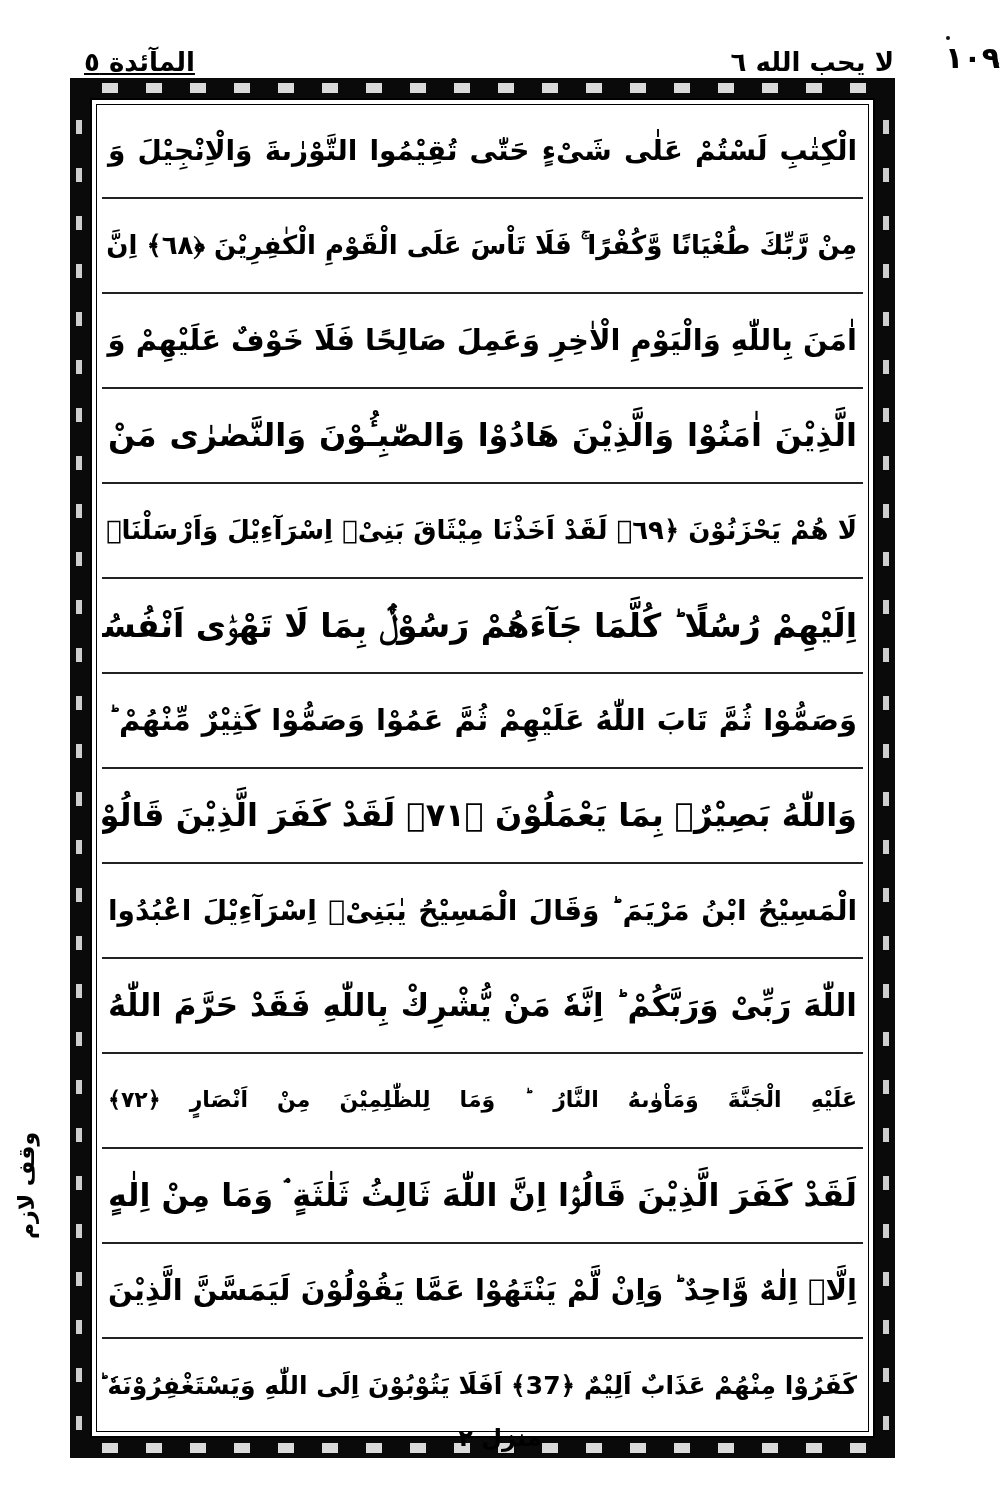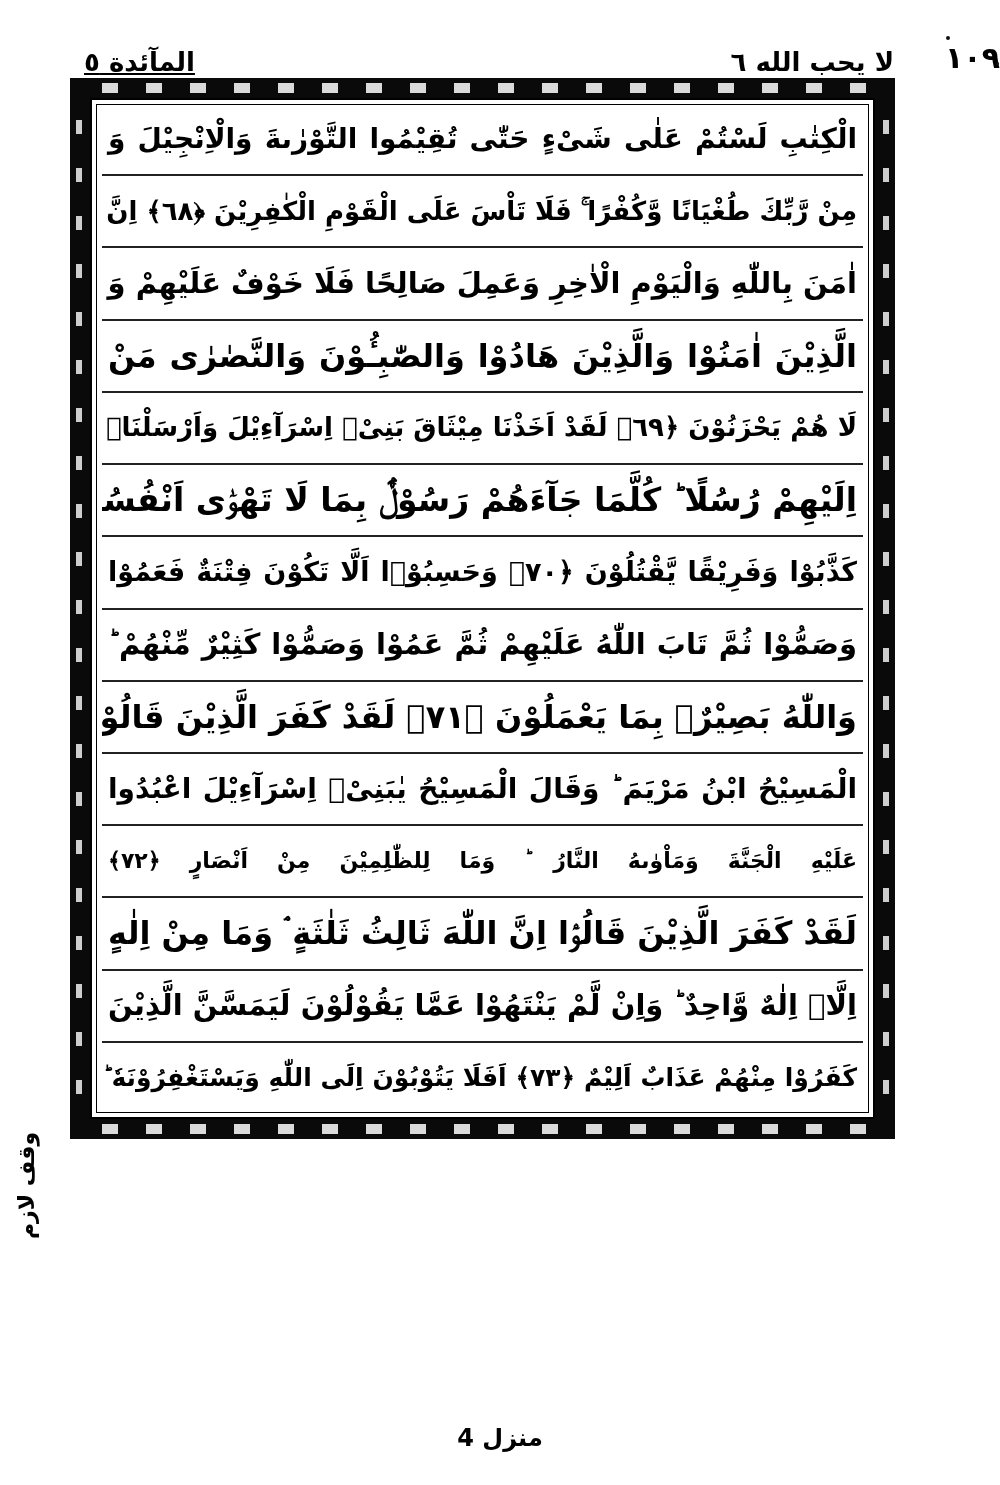--- a/index.html
+++ b/index.html
@@ -8,21 +8,21 @@
 
   .hdr { position: absolute; top: 44px; height: 36px; font-size: 26px; font-weight: bold;
          direction: rtl; line-height: 36px; white-space: nowrap; }
   .hdr-right  { right: 106px; }
   .hdr-left   { left: 84px; text-decoration: underline; }
   .hdr-center { left: 0; right: 0; text-align: right; font-size: 30px; top: 40px; }
 
   .speck { position: absolute; width: 4px; height: 4px; border-radius: 50%; background: #111; }
 
   
-  .frame { position: absolute; left: 70px; top: 78px; width: 825px; height: 1061px;
+  .frame { position: absolute; left: 70px; top: 78px; width: 825px; height: 1380px;
            background: #0a0a0a; box-sizing: border-box; }
   .frame-orn-top, .frame-orn-bottom {
     position: absolute; left: 18px; right: 18px; height: 10px;
     background:
       repeating-linear-gradient(90deg, transparent 0 14px, #fff 14px 30px, transparent 30px 44px);
     opacity: .85; border-radius: 6px;
   }
   .frame-orn-top { top: 5px; }
   .frame-orn-bottom { bottom: 5px; }
   .frame-orn-left, .frame-orn-right {
@@ -88,43 +88,43 @@
         <div class="line">
             <div class="line-text" style="font-size: 32px;">الَّذِیْنَ اٰمَنُوْا وَالَّذِیْنَ هَادُوْا وَالصّٰبِـُٔوْنَ وَالنَّصٰرٰى مَنْ</div>
           </div>
         <div class="line">
             <div class="line-text" style="font-size: 26px;">لَا هُمْ یَحْزَنُوْنَ ﴿٦٩﴾ لَقَدْ اَخَذْنَا مِیْثَاقَ بَنِیْۤ اِسْرَآءِیْلَ وَاَرْسَلْنَاۤ</div>
           </div>
         <div class="line">
             <div class="line-text" style="font-size: 33px;">اِلَیْهِمْ رُسُلًا ؕ كُلَّمَا جَآءَهُمْ رَسُوْلٌۢ بِمَا لَا تَهْوٰۤى اَنْفُسُهُمْ ۙ فَرِیْقًا</div>
           </div>
         <div class="line">
-            <div class="line-text" style="font-size: 27px;">كَذَّبُوْا وَفَرِیْقًا یَّقْتُلُوْنَ ﴿٧٠﴾ وَحَسِبُوْۤا اَلَّا تَكُوْنَ فِتْنَةٌ فَعَمُوْا</div>
-          </div>
-        <div class="line">
             <div class="line-text" style="font-size: 29px;">وَصَمُّوْا ثُمَّ تَابَ اللّٰهُ عَلَیْهِمْ ثُمَّ عَمُوْا وَصَمُّوْا كَثِیْرٌ مِّنْهُمْ ؕ</div>
           </div>
         <div class="line">
             <div class="line-text" style="font-size: 32px;">وَاللّٰهُ بَصِیْرٌۢ بِمَا یَعْمَلُوْنَ ﴿٧١﴾ لَقَدْ كَفَرَ الَّذِیْنَ قَالُوْۤا اِنَّ اللّٰهَ هُوَ</div>
           </div>
         <div class="line">
             <div class="line-text" style="font-size: 28px;">الْمَسِیْحُ ابْنُ مَرْیَمَ ؕ وَقَالَ الْمَسِیْحُ یٰبَنِیْۤ اِسْرَآءِیْلَ اعْبُدُوا</div>
+          </div>
+        <div class="line">
+            <div class="line-text" style="font-size: 31px;">اللّٰهَ رَبِّیْ وَرَبَّكُمْ ؕ اِنَّهٗ مَنْ یُّشْرِكْ بِاللّٰهِ فَقَدْ حَرَّمَ اللّٰهُ</div>
           </div>
         <div class="line">
             <div class="line-text" style="font-size: 22px;">عَلَیْهِ الْجَنَّةَ وَمَاْوٰىهُ النَّارُ ؕ وَمَا لِلظّٰلِمِیْنَ مِنْ اَنْصَارٍ ﴿٧٢﴾</div>
           </div>
         <div class="line">
             <div class="line-text" style="font-size: 32px;">لَقَدْ كَفَرَ الَّذِیْنَ قَالُوْۤا اِنَّ اللّٰهَ ثَالِثُ ثَلٰثَةٍ ۘ وَمَا مِنْ اِلٰهٍ</div>
           </div>
         <div class="line">
             <div class="line-text" style="font-size: 29px;">اِلَّاۤ اِلٰهٌ وَّاحِدٌ ؕ وَاِنْ لَّمْ یَنْتَهُوْا عَمَّا یَقُوْلُوْنَ لَیَمَسَّنَّ الَّذِیْنَ</div>
           </div>
         <div class="line">
-            <div class="line-text" style="font-size: 25px;">كَفَرُوْا مِنْهُمْ عَذَابٌ اَلِیْمٌ ﴿٧٣﴾ اَفَلَا یَتُوْبُوْنَ اِلَى اللّٰهِ وَیَسْتَغْفِرُوْنَهٗ ؕ</div>
+            <div class="line-text" style="font-size: 25px;">كَفَرُوْا مِنْهُمْ عَذَابٌ اَلِیْمٌ ﴿37﴾ اَفَلَا یَتُوْبُوْنَ اِلَى اللّٰهِ وَیَسْتَغْفِرُوْنَهٗ ؕ</div>
           </div>
       </div>
     </div>
   </div>
 
   <div class="margin-note">وقف لازم</div>
 
-  <div class="footer">منزل 4</div>
+  <div class="footer">منزل ٢</div>
 </div>
 
 </body></html>

